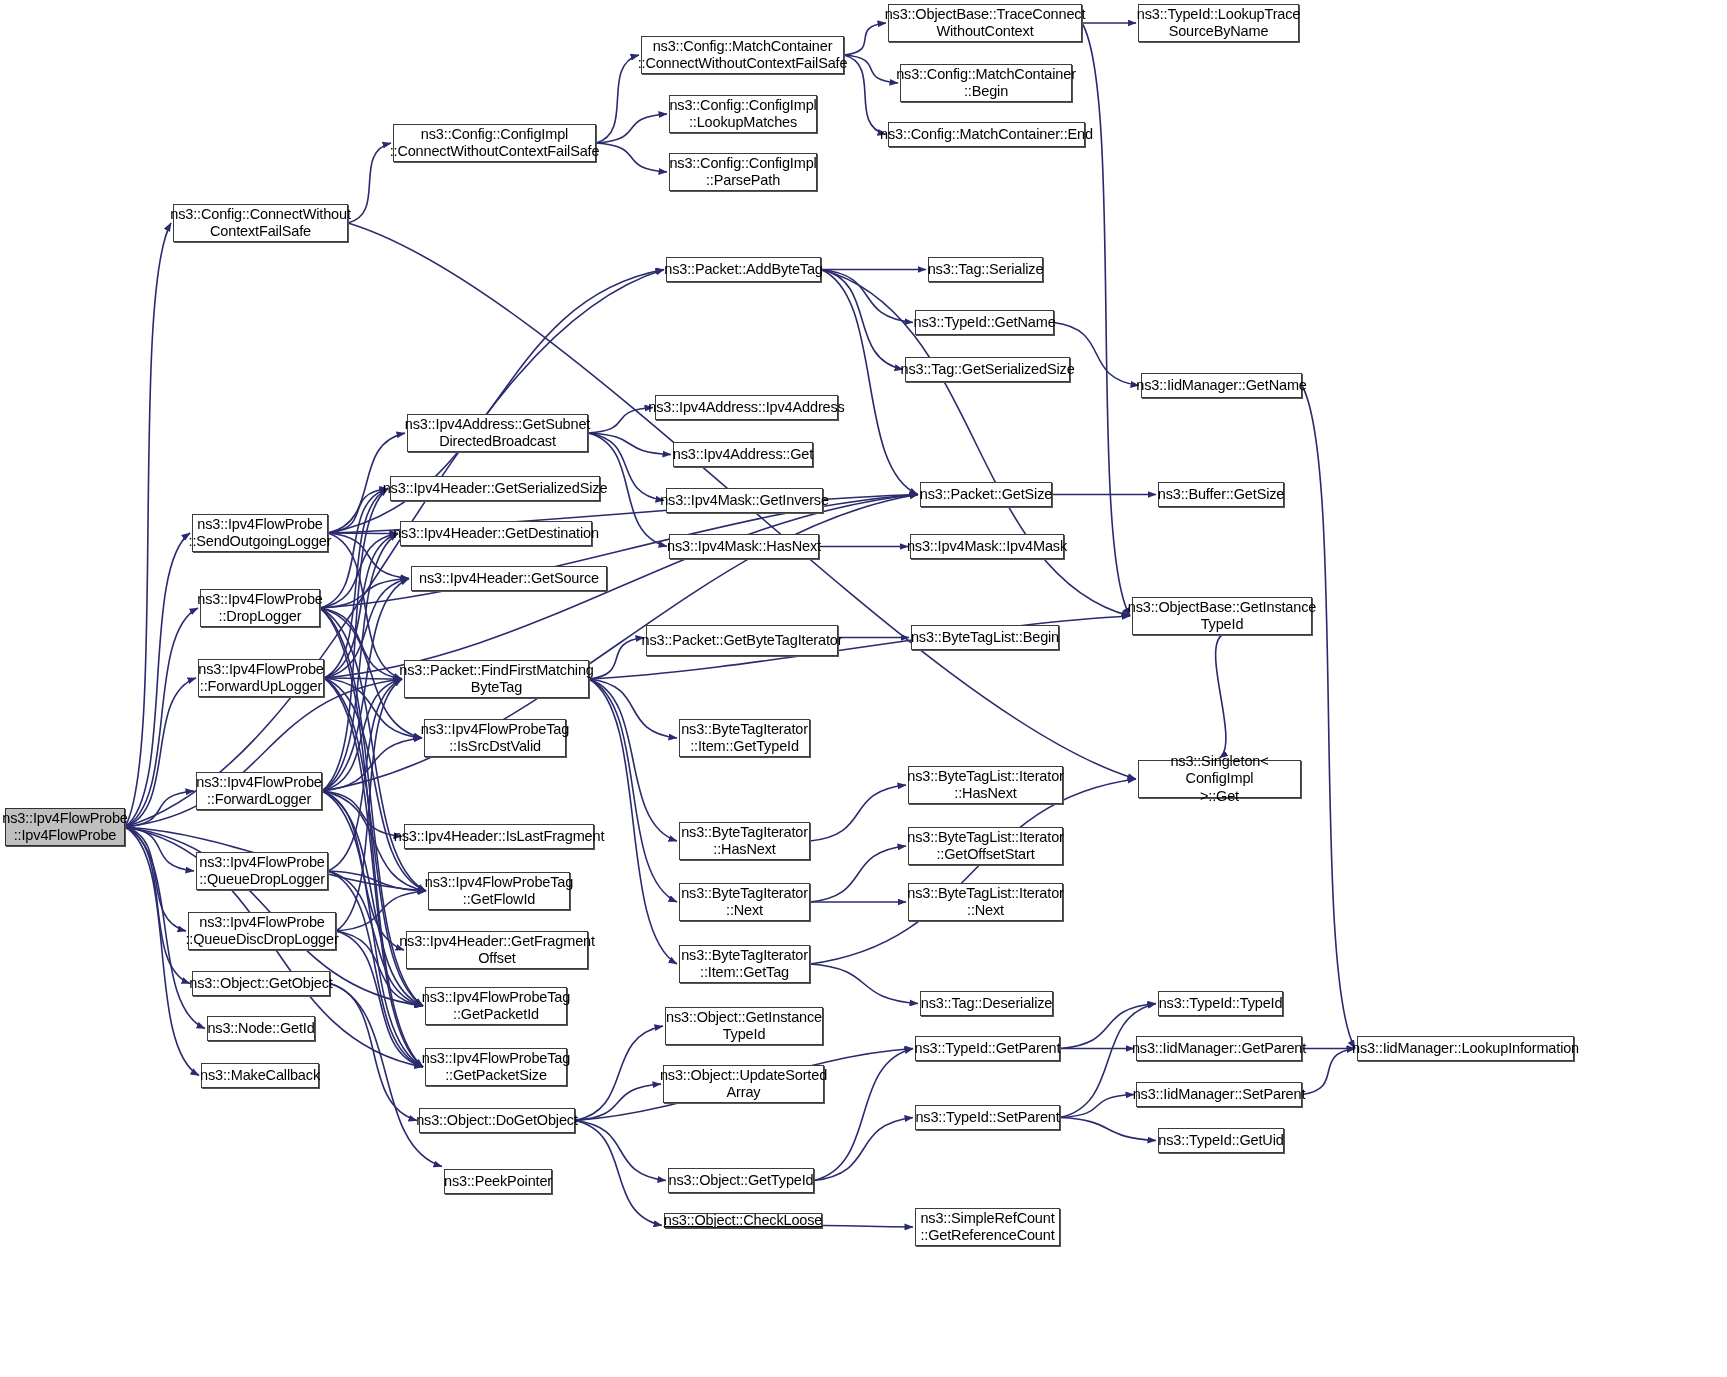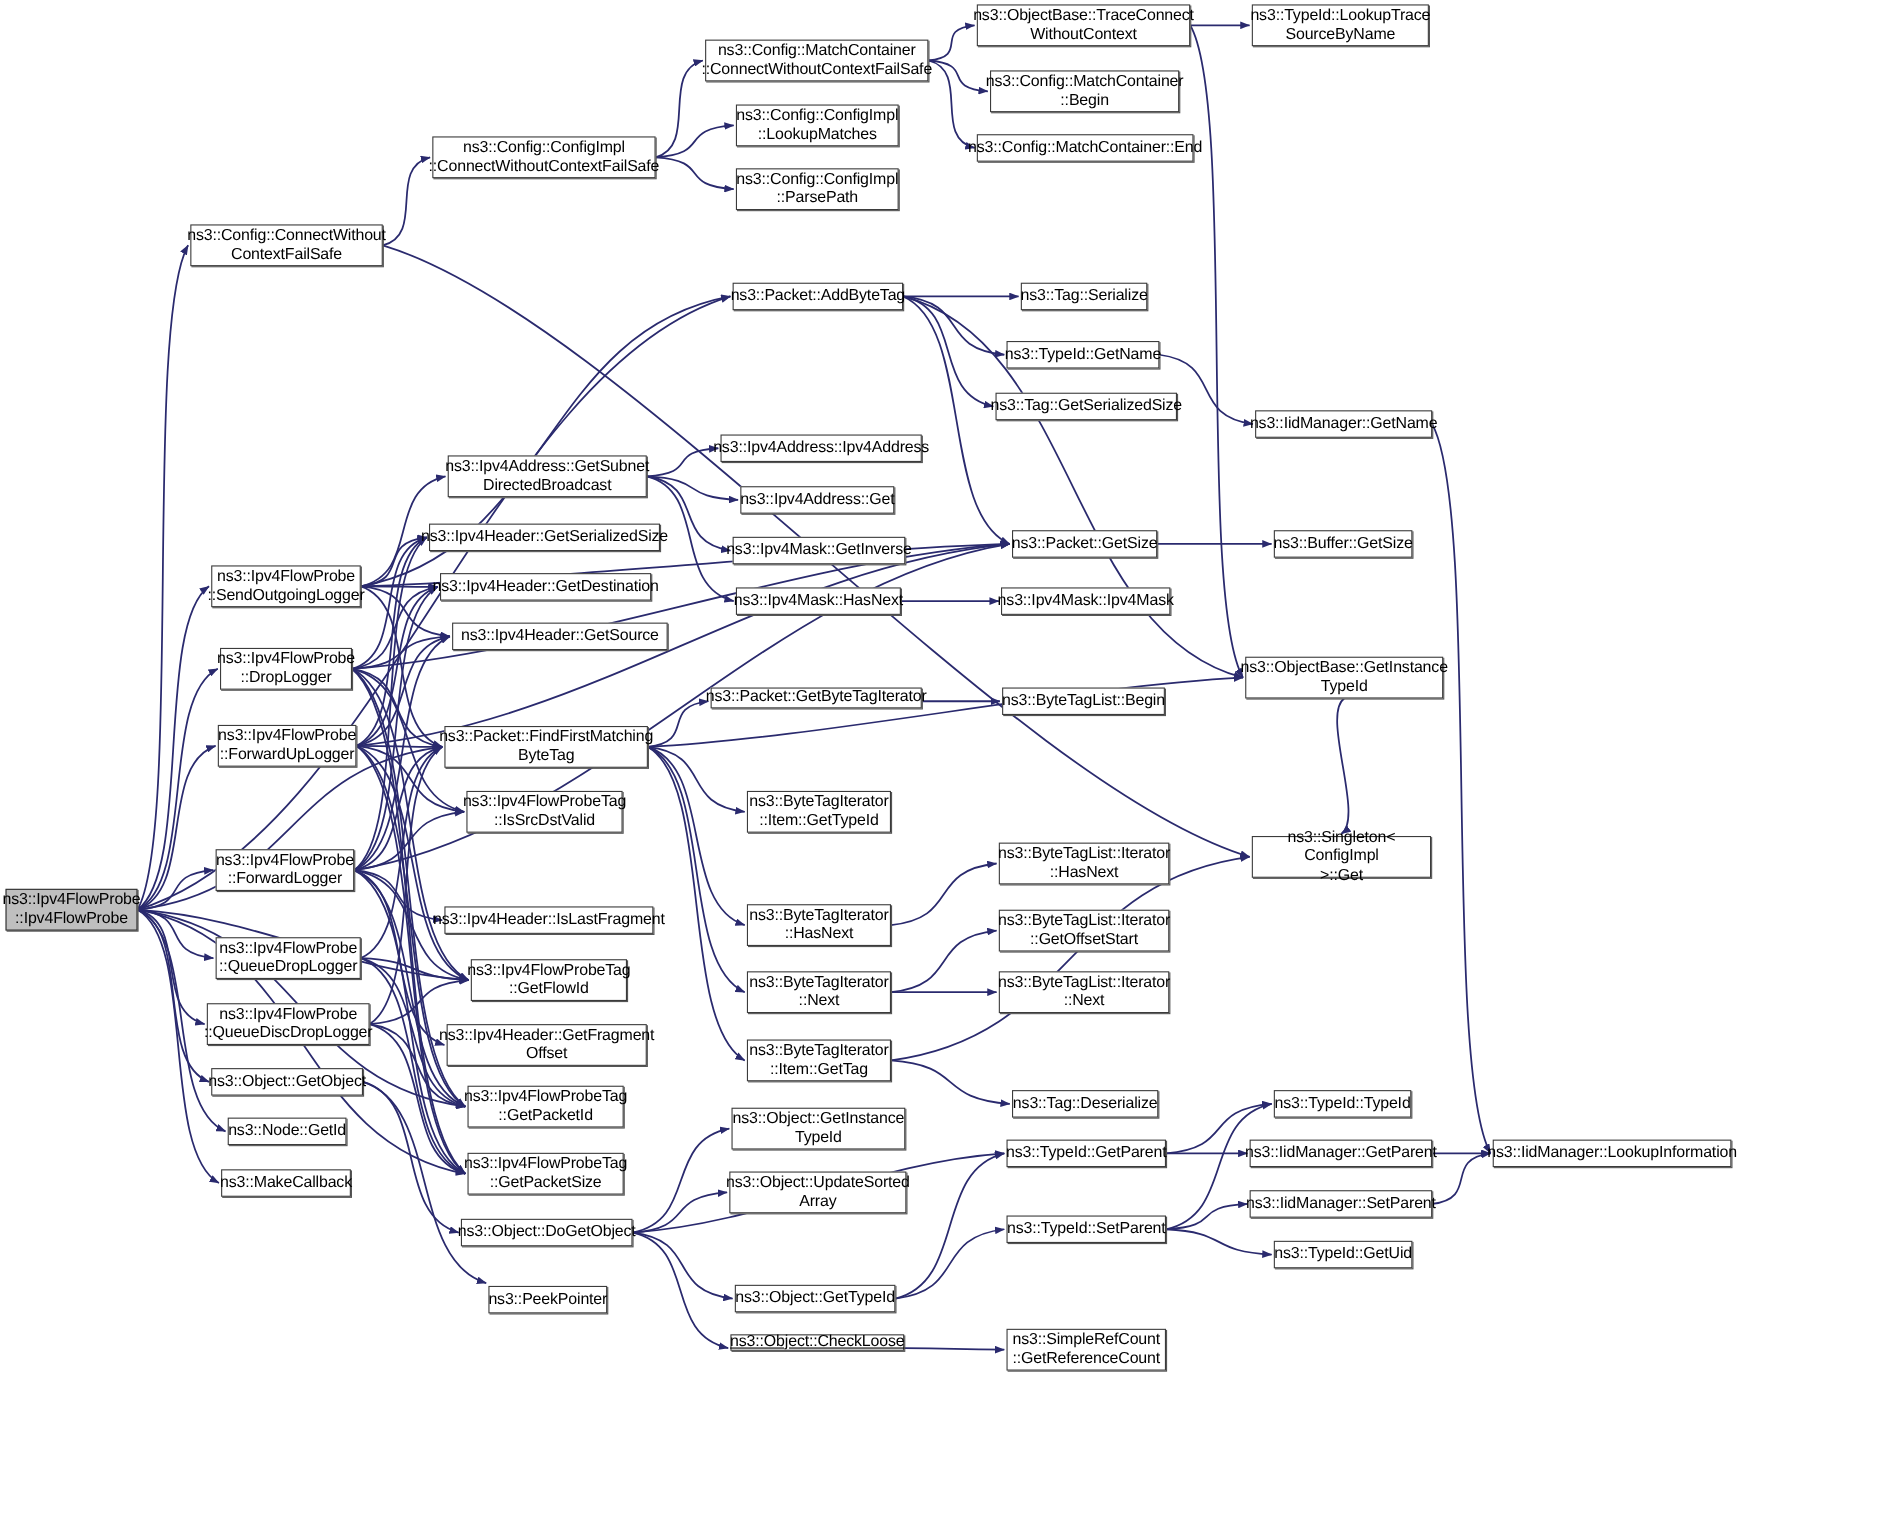--- a/index.html
+++ b/index.html
@@ -209,21 +209,21 @@
 ::ForwardLogger</span></div>
     <div class="node" style="left: 196px; top: 852px; width: 132px; height: 38px;"><span>ns3::Ipv4FlowProbe
 ::QueueDropLogger</span></div>
     <div class="node" style="left: 188px; top: 912px; width: 148px; height: 38px;"><span>ns3::Ipv4FlowProbe
 ::QueueDiscDropLogger</span></div>
     <div class="node" style="left: 192px; top: 971px; width: 138px; height: 25px;"><span>ns3::Object::GetObject</span></div>
     <div class="node" style="left: 207px; top: 1016px; width: 108px; height: 25px;"><span>ns3::Node::GetId</span></div>
     <div class="node" style="left: 201px; top: 1063px; width: 118px; height: 25px;"><span>ns3::MakeCallback</span></div>
     <div class="node" style="left: 404px; top: 660px; width: 185px; height: 38px;"><span>ns3::Packet::FindFirstMatching
 ByteTag</span></div>
-    <div class="node" style="left: 646px; top: 625px; width: 192px; height: 19px; align-items: flex-end;"><span>ns3::Packet::GetByteTagIterator</span></div>
+    <div class="node" style="left: 646px; top: 625px; width: 192px; height: 31px;"><span>ns3::Packet::GetByteTagIterator</span></div>
     <div class="node" style="left: 911px; top: 625px; width: 148px; height: 25px;"><span>ns3::ByteTagList::Begin</span></div>
     <div class="node" style="left: 424px; top: 719px; width: 142px; height: 38px;"><span>ns3::Ipv4FlowProbeTag
 ::IsSrcDstValid</span></div>
     <div class="node" style="left: 679px; top: 719px; width: 131px; height: 38px;"><span>ns3::ByteTagIterator
 ::Item::GetTypeId</span></div>
     <div class="node" style="left: 908px; top: 766px; width: 155px; height: 38px;"><span>ns3::ByteTagList::Iterator
 ::HasNext</span></div>
     <div class="node" style="left: 679px; top: 822px; width: 131px; height: 38px;"><span>ns3::ByteTagIterator
 ::HasNext</span></div>
     <div class="node" style="left: 908px; top: 827px; width: 155px; height: 38px;"><span>ns3::ByteTagList::Iterator

